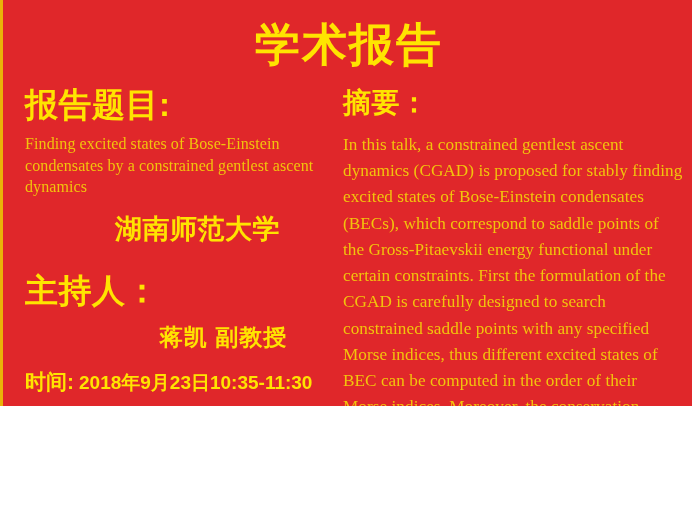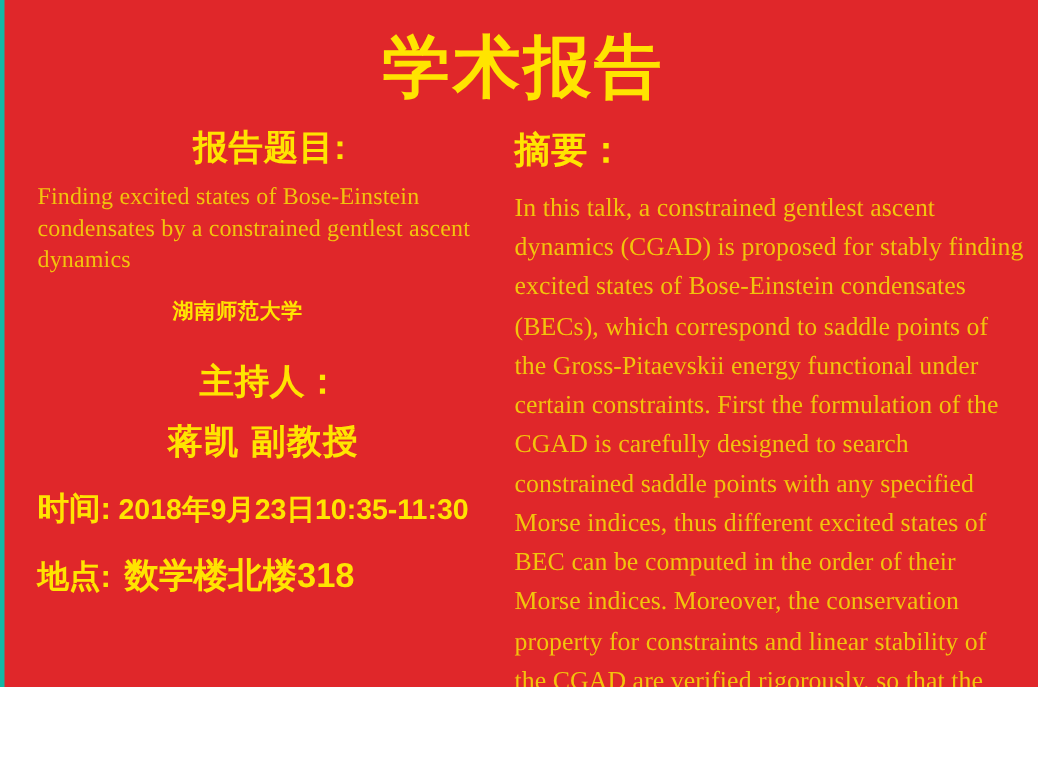--- a/index.html
+++ b/index.html
@@ -8,24 +8,24 @@
   }
   body {
     width: 692px;
     height: 519px;
     overflow: hidden;
     font-family: "Liberation Sans", sans-serif;
   }
   #poster {
     position: relative;
     width: 692px;
-    height: 458px;
+    height: 406px;
     background: #e0272a;
     box-sizing: border-box;
-    border-left: 3px solid #14b8a6;
+    border-left: 3px solid #eab308;
     overflow: hidden;
   }
   #poster-title {
     position: absolute;
     top: 18px;
     left: 0;
     width: 692px;
     text-align: center;
     color: #ffe400;
     font-family: "Liberation Sans", sans-serif;
@@ -38,24 +38,23 @@
   #left-col {
     position: absolute;
     left: 22px;
     top: 84px;
     width: 310px;
   }
   .cn-heading {
     color: #ffe400;
     font-family: "Liberation Sans", sans-serif;
     font-weight: bold;
-    font-size: 23px;
+    font-size: 33px;
     line-height: 1.25;
     letter-spacing: 0.5px;
-    text-align: center;
   }
   #talk-title-text {
     color: #f2c40c;
     font-family: "Liberation Serif", serif;
     font-size: 16px;
     line-height: 1.33;
     margin-top: 8px;
     letter-spacing: 0.1px;
   }
   #speaker-block {
@@ -67,36 +66,37 @@
     font-weight: bold;
     font-size: 23px;
     margin-top: 11px;
     margin-left: 106px;
     letter-spacing: 1px;
   }
   #speaker-affiliation {
     color: #ffe400;
     font-family: "Liberation Sans", sans-serif;
     font-weight: bold;
-    font-size: 14px;
+    font-size: 27px;
     margin-top: 4px;
     margin-left: 90px;
     letter-spacing: 0.5px;
   }
   #host-block {
     margin-top: 23px;
   }
   #host-name {
     color: #ffe400;
     font-family: "Liberation Sans", sans-serif;
     font-weight: bold;
     font-size: 23px;
     margin-top: 11px;
     margin-left: 87px;
     letter-spacing: 1px;
+    text-align: center;
   }
   .detail-line {
     margin-top: 15px;
     white-space: nowrap;
     color: #ffe400;
   }
   .detail-label {
     font-family: Liberation Sans, sans-serif;
     font-weight: bold;
     font-size: 21px;
@@ -117,21 +117,21 @@
   #right-col {
     position: absolute;
     left: 340px;
     top: 84px;
     width: 340px;
   }
   #abstract-heading {
     color: #ffe400;
     font-family: "Liberation Sans", sans-serif;
     font-weight: bold;
-    font-size: 24px;
+    font-size: 28px;
     letter-spacing: 0.5px;
   }
   #abstract-text {
     color: #f2c40c;
     font-family: "Liberation Serif", serif;
     font-size: 17.2px;
     line-height: 1.525;
     margin-top: 10px;
     text-align: left;
     letter-spacing: 0.05px;

